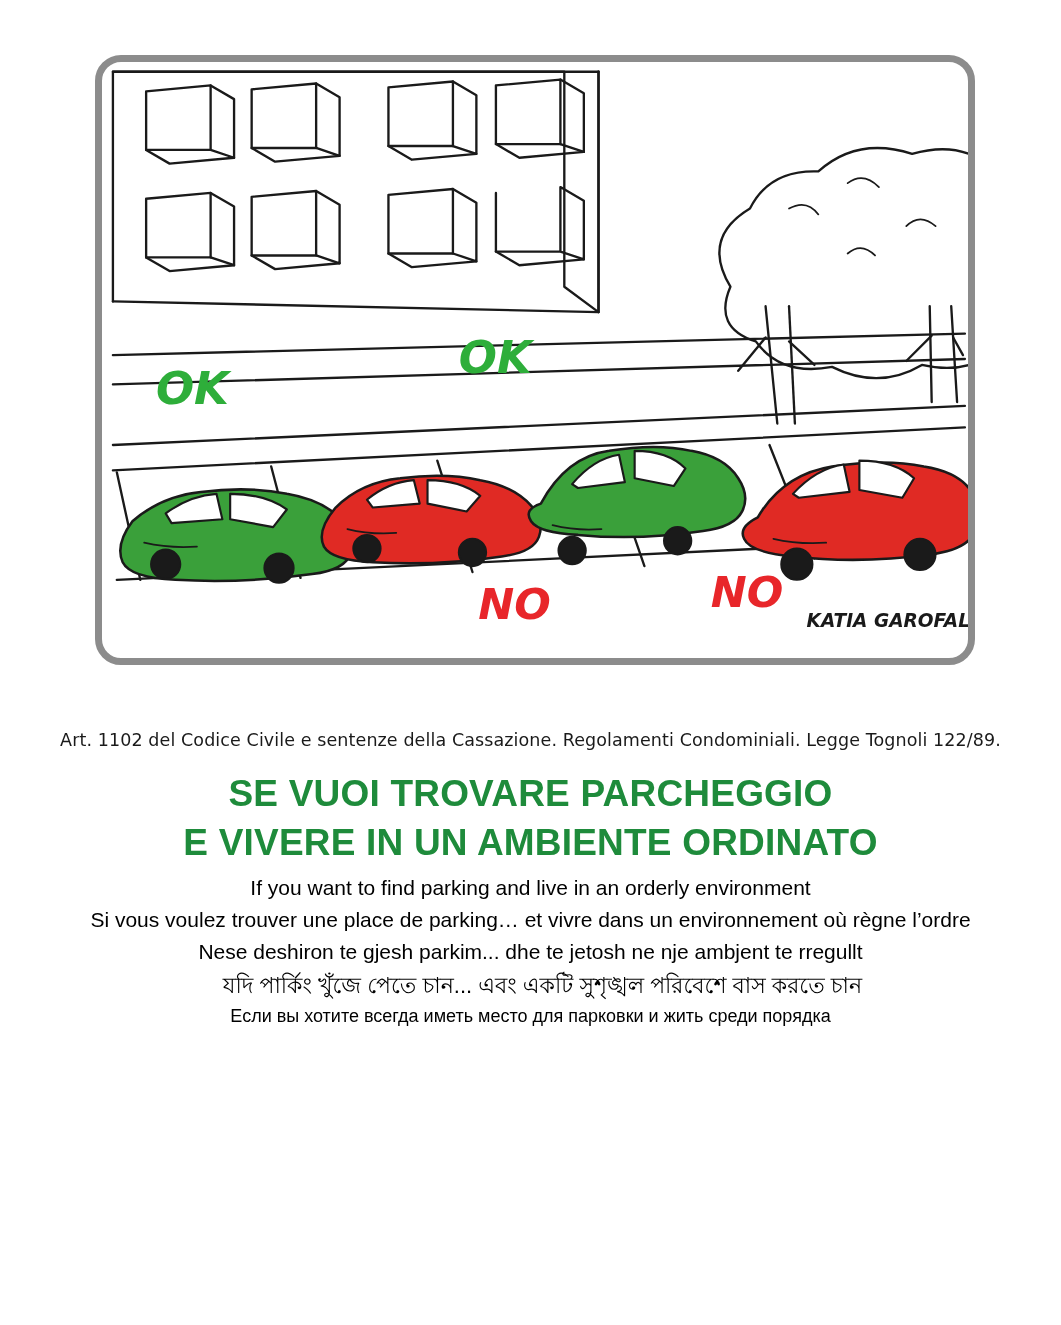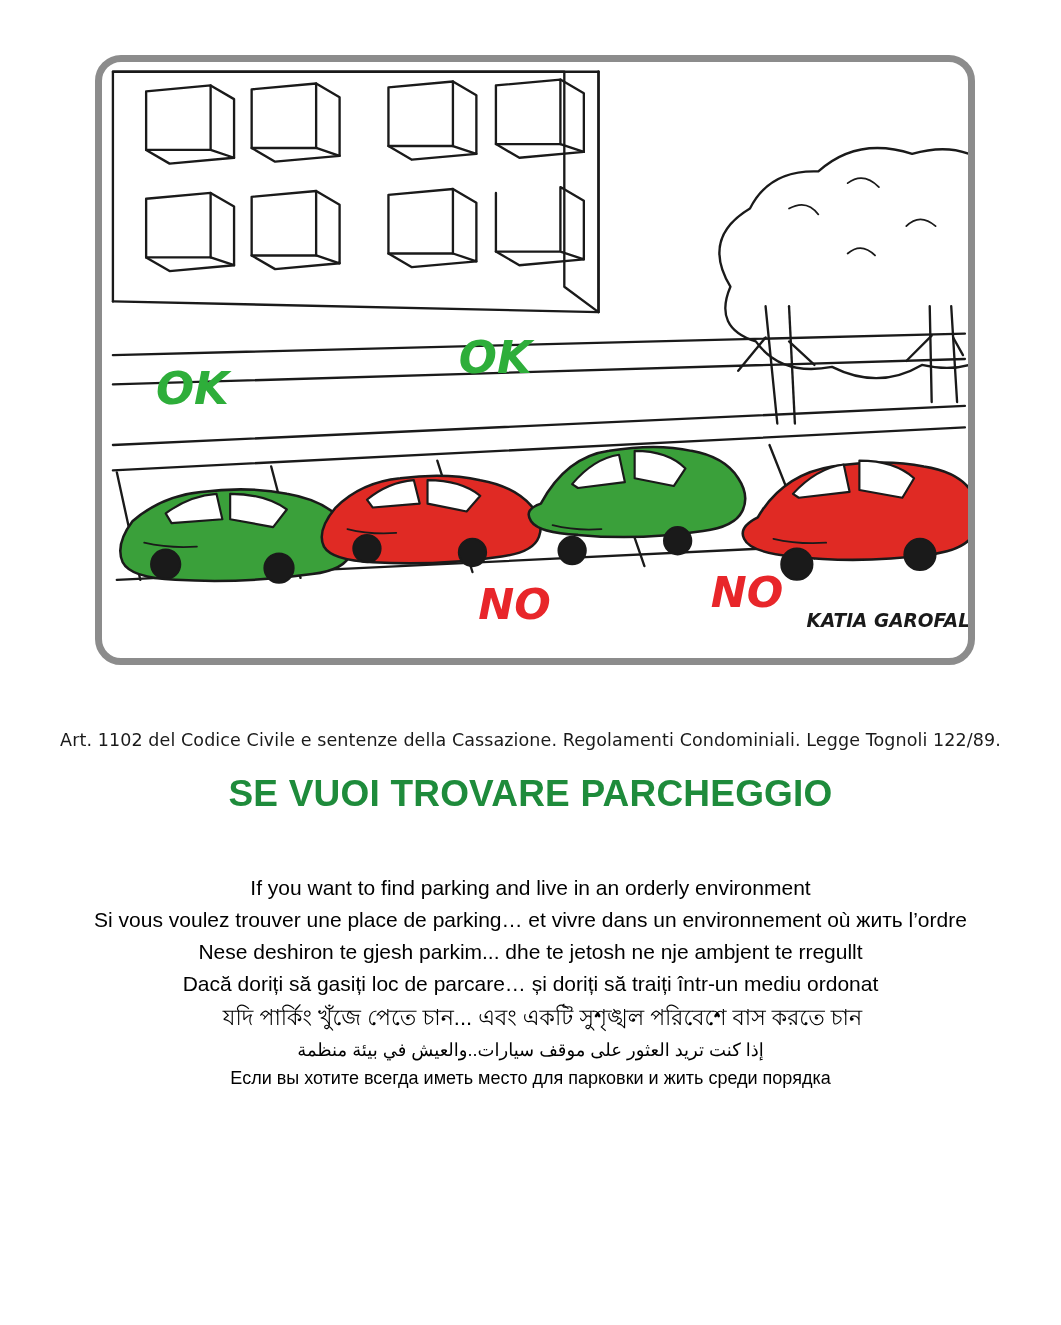--- a/index.html
+++ b/index.html
@@ -230,25 +230,24 @@
       <text class="noTxt" x="382" y="570">NO</text>
       <text class="noTxt" x="620" y="558">NO</text>
       <text class="sig" x="718" y="578">KATIA GAROFALO</text>
     </svg>
   </div>
 
   <div class="legal-line">Art. 1102 del Codice Civile e sentenze della Cassazione.  Regolamenti Condominiali. Legge Tognoli 122/89.</div>
 
   <div class="headline">
     <span class="hl-line">SE VUOI TROVARE PARCHEGGIO</span>
+    <span class="hl-line">E VIVERE IN UN AMBIENTE ORDINATO</span>
   </div>
 
   <div class="translations">
     <span class="tr">If you want to find parking and live in an orderly environment</span>
-    <span class="tr">Si vous voulez trouver une place de parking… et vivre dans un environnement où жить l’ordre</span>
+    <span class="tr">Si vous voulez trouver une place de parking… et vivre dans un environnement où règne l’ordre</span>
     <span class="tr">Nese deshiron te gjesh parkim... dhe te jetosh ne nje ambjent te rregullt</span>
-    <span class="tr">Dacă doriți să gasiți loc de parcare… și doriți să traiți într-un mediu ordonat</span>
     <span class="tr small-indic">যদি পার্কিং খুঁজে পেতে চান... এবং একটি সুশৃঙ্খল পরিবেশে বাস করতে চান</span>
-    <span class="tr arabic">إذا كنت تريد العثور على موقف سيارات..والعيش في بيئة منظمة</span>
     <span class="tr cyr">Если вы хотите всегда иметь место для парковки и жить среди порядка</span>
   </div>
 
 </div>
 
 </body></html>

